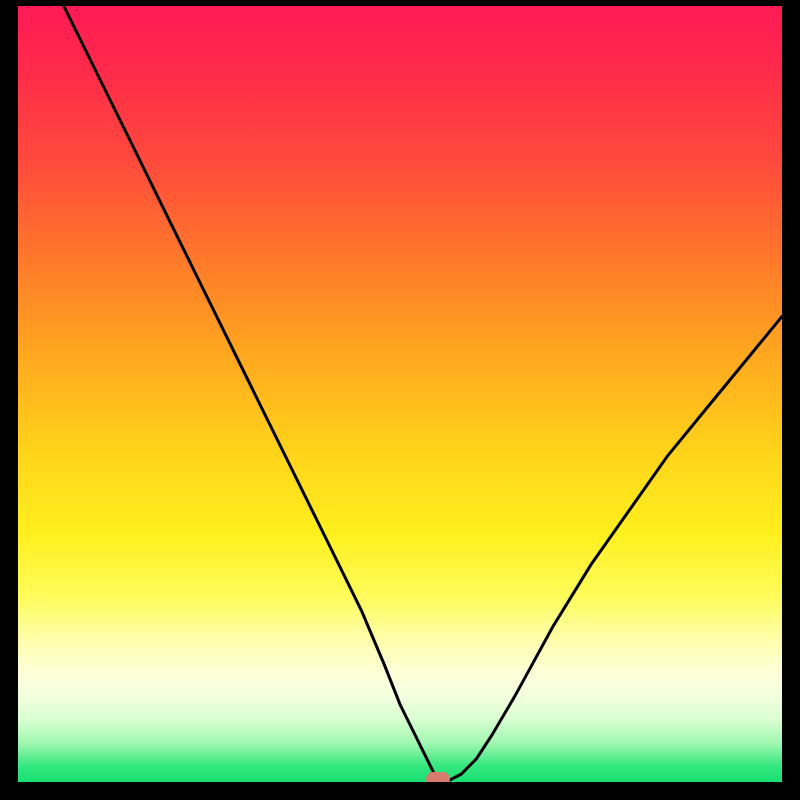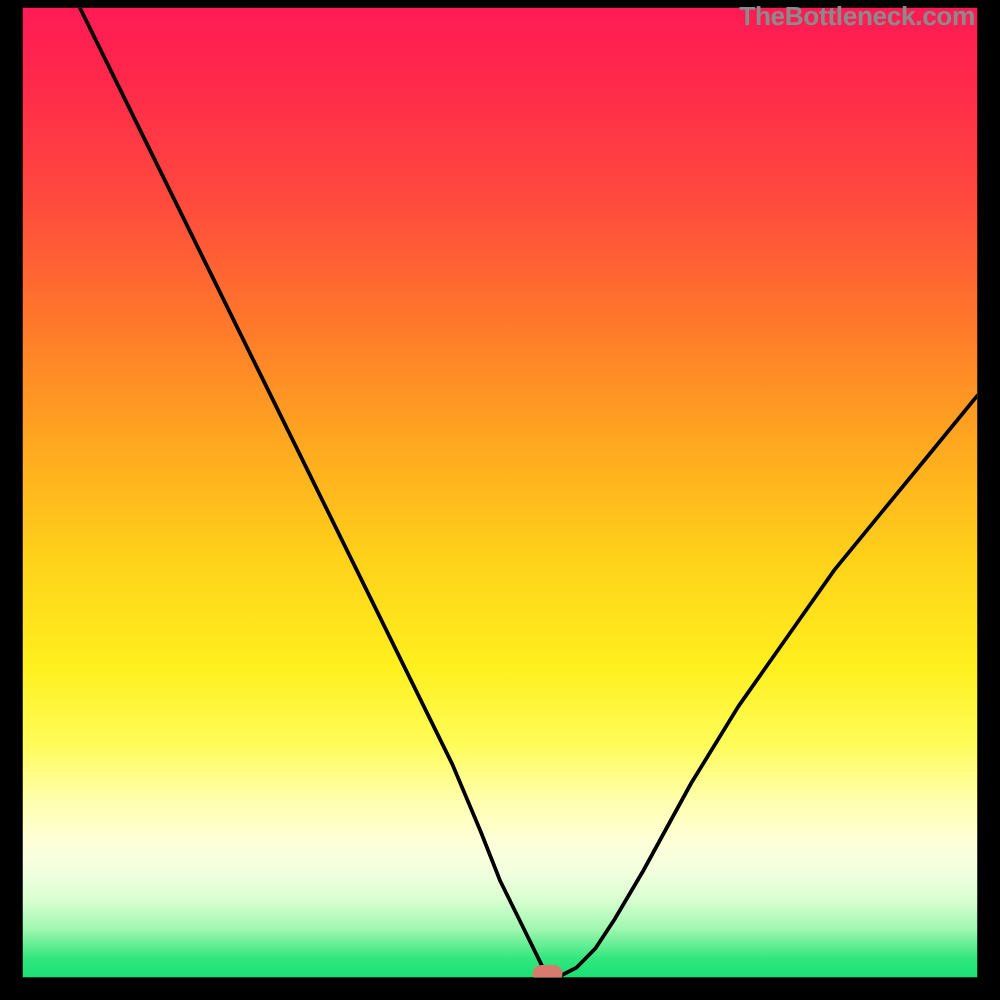--- a/index.html
+++ b/index.html
@@ -82,14 +82,13 @@
   <div class="plot-area">
     <div class="gradient-bg"></div>
 
     <svg class="curve-svg" viewBox="0 0 764 776" preserveAspectRatio="none">
       <path fill="none" stroke="#000" stroke-width="3" stroke-linecap="round" d="M45.8 0.0 L76.4 62.1 L114.6 139.7 L152.8 217.3 L191.0 294.9 L229.2 372.5 L267.4 450.1 L305.6 527.7 L343.8 605.3 L366.7 659.6 L382.0 698.4 L397.3 729.4 L412.6 760.5 L420.2 776.0 L427.8 776.0 L443.1 768.2 L458.4 752.7 L473.7 729.4 L496.6 690.6 L534.8 620.8 L573.0 558.7 L611.2 504.4 L649.4 450.1 L687.6 403.5 L725.8 357.0 L764.0 310.4"></path>
     </svg>
 
     <div class="marker" style="left: 408.2px; top: 766px; background: rgb(217, 123, 108);"></div>
   </div>
 
-  <div class="watermark">TheBottleneck.com</div>
 </div>
 
 </body></html>

